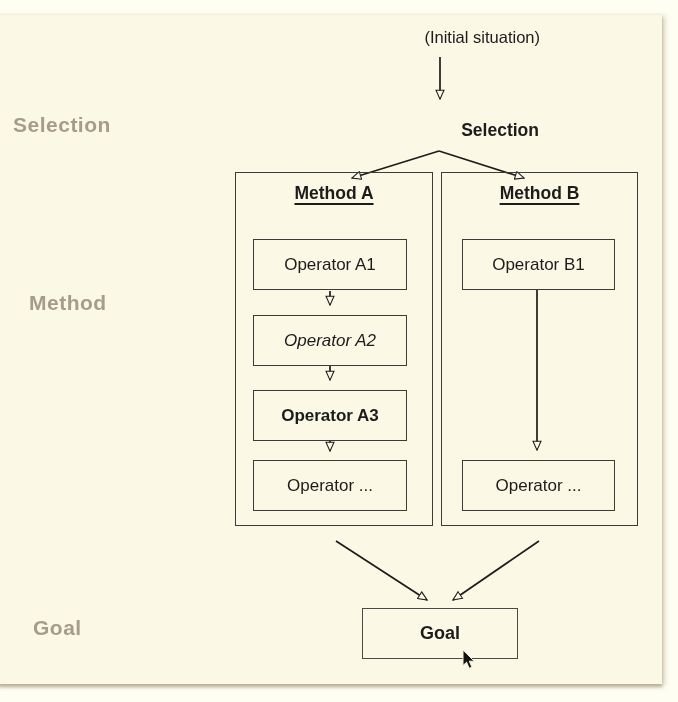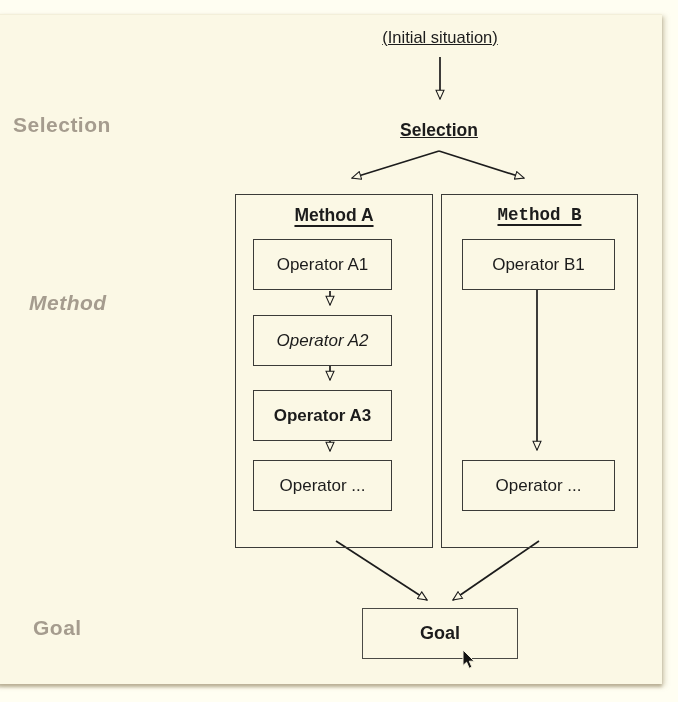--- a/index.html
+++ b/index.html
@@ -18,41 +18,41 @@
     box-shadow: 0 3px 3px rgba(130,115,80,0.45), 3px 2px 5px rgba(160,148,110,0.35);
   }
   .stage { position:absolute; left:0; top:0; width:678px; height:702px; }
 
   .side-label {
     position:absolute;
     font-weight:bold; font-size:21px; line-height:26px;
     color:#a59c8e; letter-spacing:0.5px;
   }
   #lbl-selection { left:13px; top:112px; }
-  #lbl-method   { left:29px; top:290px;font-style:italic; }
+  #lbl-method   { left:29px; top:290px; }
   #lbl-operator { left:22px; top:451px; }
   #lbl-goal     { left:33px; top:615px; }
 
-  .centered-text { position:absolute; text-align:center;text-decoration:underline; }
+  .centered-text { position:absolute; text-align:right; }
   #initial-situation { left:340px; top:28px; width:200px; font-size:16.5px; }
   #selection-node   { left:339px; top:120px; width:200px; font-size:17.5px; font-weight:bold; }
 
   .method-box {
-    position:absolute; top:194px; height:354px;
+    position:absolute; top:172px; height:354px;
     border:1.4px solid #3b3b38; background:transparent;
   }
   #method-a-box { left:235px; width:198px; }
-  #method-b-box { left:441px; width:197px;font-family:Liberation Mono, monospace; }
+  #method-b-box { left:441px; width:197px; }
   .method-title {
     position:absolute; top:10px; left:0; width:100%;
     text-align:center; font-weight:bold; font-size:17.5px;
     text-decoration:underline; text-decoration-thickness:2px; text-underline-offset:4px;
   }
   .op-box {
-    position:absolute; width:139px; height:51px;
+    position:absolute; width:154px; height:51px;
     border:1.3px solid #3b3b38;
     display:flex; align-items:center; justify-content:center;
     font-size:17px;
   }
   .col-a { left:253px; }
   .col-b { left:462px; width:153px; }
   #op-a1 { top:239px; } #op-a2 { top:315px;font-style:italic; } #op-a3 { top:390px;font-weight:bold; } #op-a4 { top:460px; }
   #op-b1 { top:239px; } #op-b2 { top:460px; }
 
   #goal-box {

